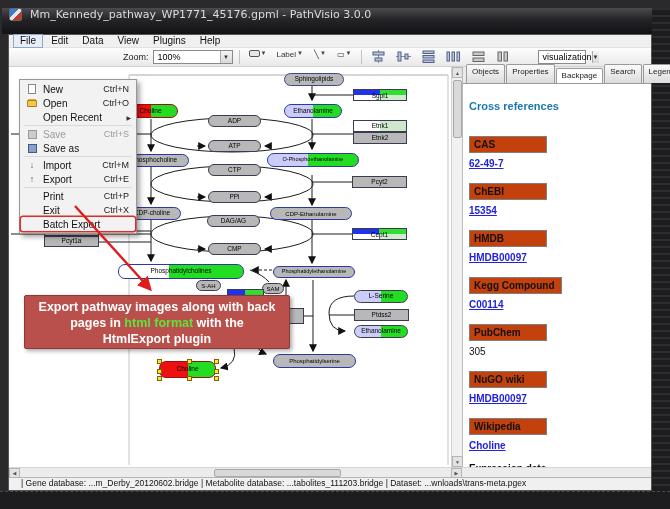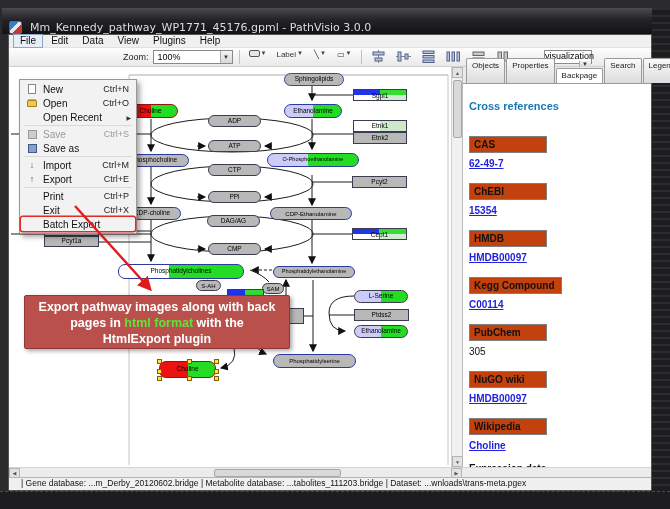--- a/index.html
+++ b/index.html
@@ -1,20 +1,20 @@
 <!DOCTYPE html>
 <html><head>
 <meta charset="utf-8">
 <style>
   * { margin:0; padding:0; box-sizing:border-box; }
   body { font-family:"Liberation Sans", sans-serif; }
   .stage { position:relative; width:670px; height:509px; background:#2a2a2d; overflow:hidden; }
   
   .titlebar { position:absolute; left:2px; top:8px; right:2px; height:26px;
-    background:linear-gradient(#4a4a4f,#242428 45%,#121215); display:flex; align-items:flex-end;
+    background:linear-gradient(#4a4a4f,#242428 45%,#121215); display:flex; align-items:flex-start;
     color:#dcdcdc; font-size:11px; font-family:"DejaVu Sans",sans-serif; }
   .app-icon { width:13px; height:13px; margin:0 8px 0 7px; border-radius:2px;
     background:linear-gradient(135deg,#3a7bd5 0 40%,#e8e8e8 40% 60%,#c0392b 60%); border:1px solid #666; }
   .frame-right { position:absolute; right:0; top:8px; width:18px; bottom:0; background:#1d1d20;
     background-image:repeating-linear-gradient(180deg, rgba(255,255,255,.07) 0 2px, transparent 2px 7px); }
   .frame-bottom { position:absolute; left:0; right:0; bottom:0; height:18px; background:#1d1d20;
     border-top:1px dashed #4a4a4e; }
   
   .app { position:absolute; left:8px; top:34px; width:644px; height:457px; background:#f0f0f0;
     display:flex; flex-direction:column; border:1px solid #555; }
@@ -25,21 +25,21 @@
   .mb-item.open { border:1px solid #8ea6c8; background:#e7eef8; }
   
   .toolbar { height:19px; background:linear-gradient(#fdfdfd,#e9e9e9); border-bottom:1px solid #cfcfcf;
     display:flex; align-items:center; font-size:9px; padding-left:114px; gap:4px; flex:0 0 auto; }
   .tb-label { color:#222; font-size:9px; }
   .combo { height:14px; background:#fff; border:1px solid #8a8a8a; display:flex; align-items:center;
     font-size:9px; padding-left:4px; position:relative; }
   .combo .caret { margin-left:auto; width:12px; height:100%; background:linear-gradient(#f4f4f4,#d8d8d8);
     border-left:1px solid #aaa; display:flex; align-items:center; justify-content:center; font-size:6px; color:#333; }
   .zoom-combo { width:80px; }
-  .vis-combo { width:48px; margin-left:26px;flex-direction:column; }
+  .vis-combo { width:48px; margin-left:20px; }
   .tb-sep { width:1px; height:14px; background:#c2c2c2; margin:0 2px; }
   .tb-btn { height:16px; min-width:20px; display:flex; align-items:flex-start; justify-content:center;
     gap:1px; border:1px solid transparent; border-radius:2px; color:#333; font-size:8px; padding:0 2px; }
   .tb-btn .dn-glyph { width:11px; height:7px; background:#e6e6e6; border:1px solid #555; border-radius:2px; }
   .tb-btn .tiny-caret { font-size:6px; color:#444; }
   .tb-btn svg { display:block; }
   
   .content { position:relative; flex:1 1 auto; display:flex; min-height:0; }
   .canvas { position:relative; width:442px; height:404px; background:#fff; overflow:hidden; flex:0 0 auto; }
   .canvas svg.edges { position:absolute; left:0; top:0; pointer-events:none; }
@@ -62,21 +62,21 @@
   .hscroll { height:10px; background:#ececec; border-top:1px solid #d5d5d5; position:relative; flex:0 0 auto; }
   .hs-arrow { position:absolute; top:0; width:11px; height:10px; background:#e3e3e3; border:1px solid #b5b5b5;
     font-size:5px; color:#555; display:flex; align-items:center; justify-content:center; }
   .hs-thumb { position:absolute; left:205px; top:1px; width:127px; height:8px; background:#d9d9d9;
     border:1px solid #a8a8a8; border-radius:2px; }
   
   .sidebar { flex:1 1 auto; background:#f0f0f0; display:flex; flex-direction:column; min-width:0;
     border-left:1px solid #bbb; }
   .tabbar { height:16px; display:flex; align-items:flex-end; padding-left:3px; gap:1px; background:#eceae6; flex:0 0 auto; }
   .tab { font-size:8px; padding:2px 5px; background:linear-gradient(#fafafa,#dcdcdc); border:1px solid #9a9a9a;
-    border-bottom:none; border-radius:2px 2px 0 0; color:#222; height:25px; line-height:9px; }
+    border-bottom:none; border-radius:2px 2px 0 0; color:#222; height:19px; line-height:9px; }
   .tab.active { background:#fff; height:15px; font-weight:normal; position:relative; z-index:2; }
   .sb-content { flex:1 1 auto; background:#fff; border-top:1px solid #9a9a9a; overflow:hidden;
     padding:16px 8px 0 6px; }
   .xref-head { color:#1a78b0; font-weight:bold; font-size:11px; }
   .xsec-box { margin-top:14px; width:max-content; min-width:78px; background:#c2410c; border:1px solid #7f7f7f;
     font-size:10px; font-weight:bold; color:#111; padding:2px 6px 2px 4px; }
   .xsec-box.first { margin-top:24px; }
   .xsec-val { margin-top:5px; font-size:10px; }
   .xsec-val a { color:#2222dd; font-weight:bold; text-decoration:underline; }
   .xsec-val.plain { color:#111; }

